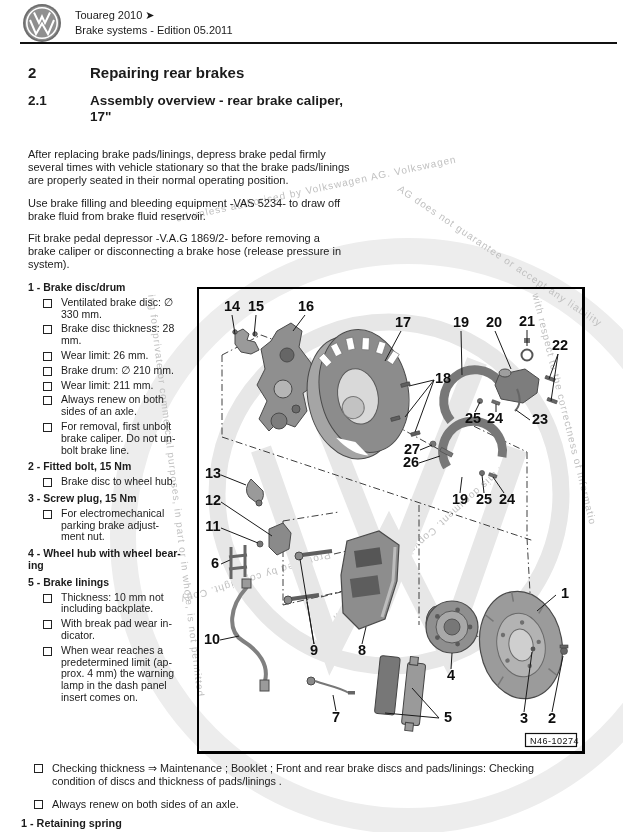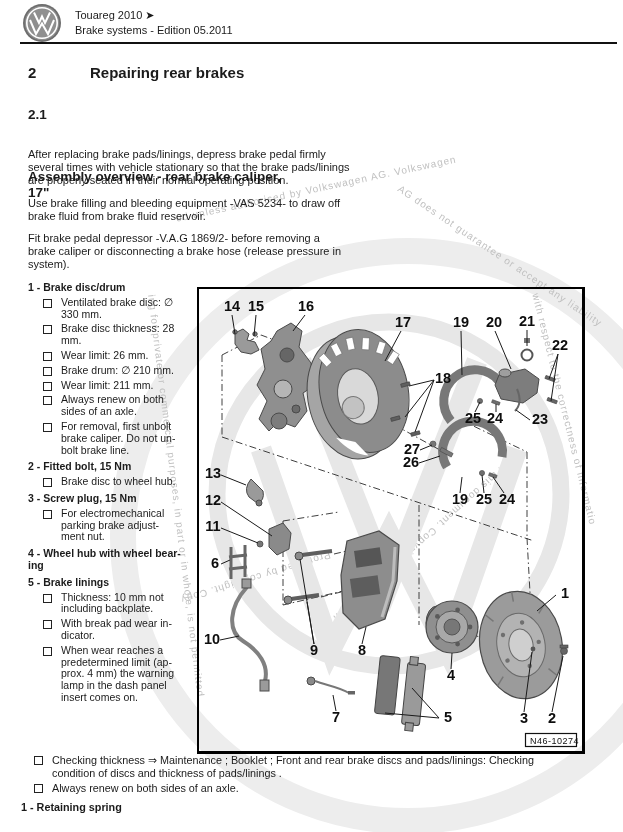--- a/index.html
+++ b/index.html
@@ -18,21 +18,21 @@
     position:absolute;z-index:1;font-size:10px;letter-spacing:1px;color:#c0c0c0;
     white-space:nowrap;transform-origin:0 0;
   }
   
   .hdr-logo{position:absolute;left:22px;top:3px;z-index:3;}
   .hdr-text{position:absolute;left:75px;top:8px;font-size:11px;line-height:15px;z-index:2;}
   .hdr-rule{position:absolute;left:20px;top:42px;width:597px;height:2px;background:#111;z-index:2;}
   
   .h-row{position:absolute;left:28px;display:flex;z-index:2;font-weight:bold;}
   .h1-row{top:64px;font-size:15px;}
-  .h2-row{top:107px;font-size:13.5px;line-height:16px;flex-direction:column;}
+  .h2-row{top:93px;font-size:13.5px;line-height:16px;}
   .h-num{width:62px;flex:0 0 62px;}
   
   .paras{position:absolute;left:28px;top:148px;width:375px;z-index:2;font-size:11px;line-height:13.2px;}
   .paras p{margin:0 0 9px 0;}
   
   .list-col{position:absolute;left:28px;top:282px;width:162px;z-index:2;
     font-size:10.5px;line-height:11.8px;}
   .pl-head{font-weight:bold;margin:5px 0 1px 0;}
   .pl-head:first-child{margin-top:0;}
   .pl-item{display:flex;margin-top:3px;}
@@ -43,21 +43,21 @@
     position:absolute;left:193px;top:283px;width:383px;height:462px;margin:4px;z-index:2;
     border:2px solid #000;border-right-width:3px;border-bottom-width:3px;background:transparent;
   }
   .fig-box svg{display:block;}
   .co-num{font-weight:bold;font-size:14.5px;fill:#0d0d0d;}
   .lead{fill:none;stroke:#1a1a1a;stroke-width:1;}
   .ddot{fill:none;stroke:#2a2a2a;stroke-width:0.9;stroke-dasharray:7 3 1.5 3;}
   .figcode-t{font-size:9px;letter-spacing:0.5px;fill:#111;}
   
   .cont{position:absolute;left:21px;top:751px;width:594px;z-index:2;font-size:10.8px;line-height:12.6px;}
-  .cont .pl-item{margin-top:3px;}
+  .cont .pl-item{margin-top:11px;}
   .cont .cbx{margin-left:13px;}
   .cont .pl-head{margin-top:6px;}
   .xlink{color:#cc3333;text-decoration:underline;cursor:pointer;}
 </style>
 </head>
 <body>
 
 <div class="page">
 
   <div class="wm-ring"></div>

